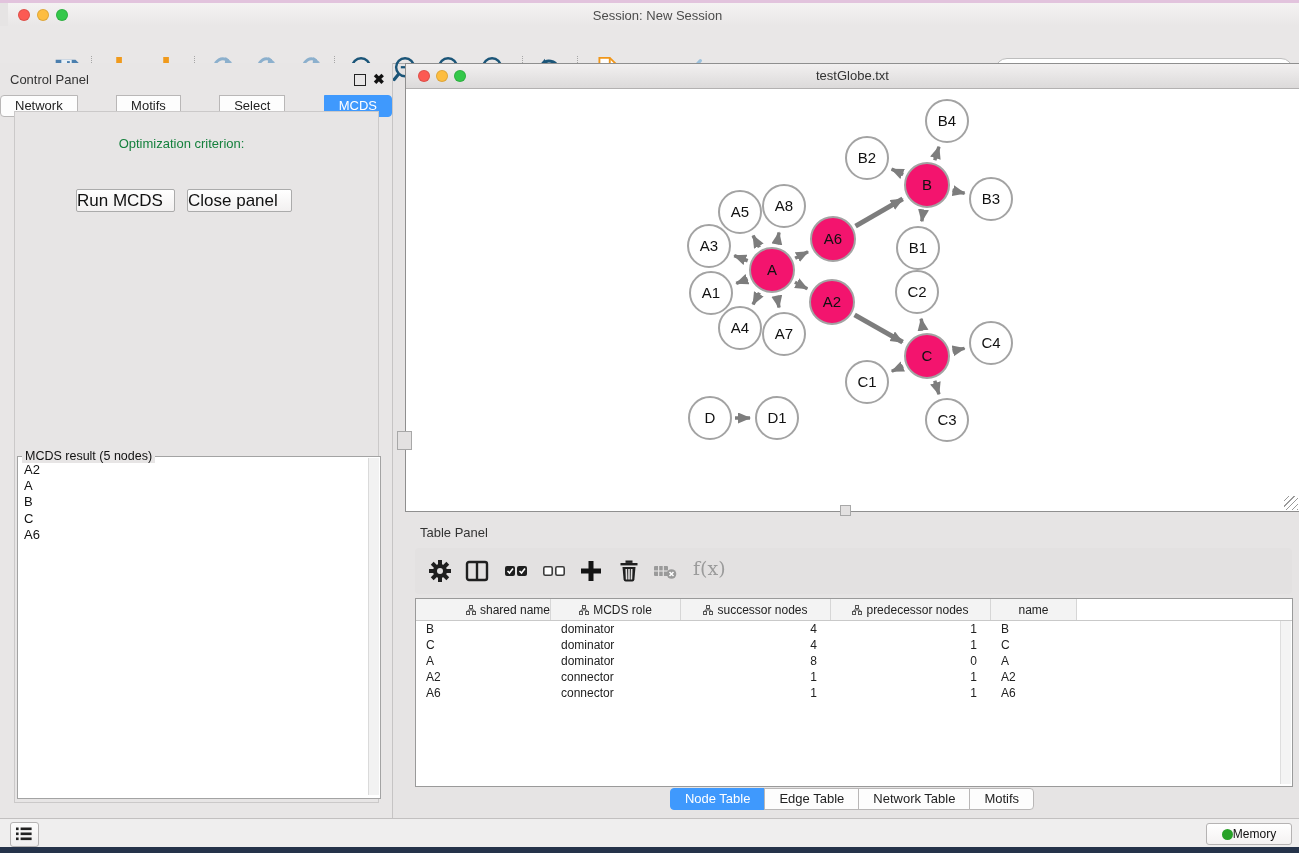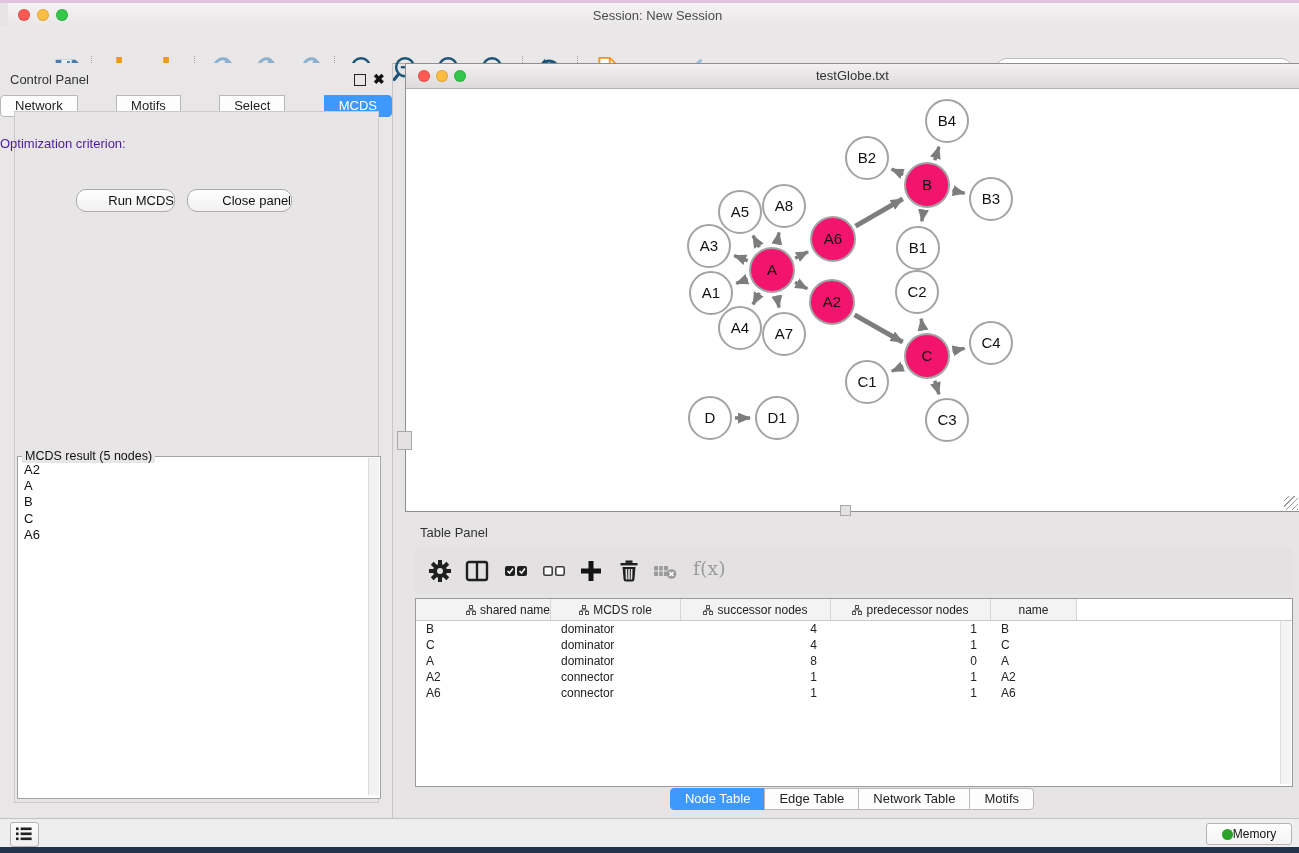--- a/index.html
+++ b/index.html
@@ -28,29 +28,29 @@
   .float-btn{width:10px;height:10px;border:1.6px solid #222}
   .close-btn{font-size:14px;font-weight:bold;color:#111;line-height:10px}
   #cp-tabs{left:0;top:32px;width:392px;display:flex;justify-content:space-between}
   .tab{height:20px;line-height:20px;padding:0 14px;font-size:13px;background:#fdfdfd;
        border:1px solid #b9b7b7;margin-left:-1px;color:#222;text-align:center}
   .tab.first{border-radius:4px 0 0 4px;margin-left:0}
   .tab.last{border-radius:0 4px 4px 0}
   .tab.active{background:#3f99fd;color:#fff;border-color:#3f99fd}
   #cp-content{left:14px;top:48px;width:363px;height:690px;background:#e7e5e5;
               border:1px solid #cbc9c9}
-  #opt-label{left:0;top:73px;width:363px;text-align:left;font-size:13px;color:#4c1d95}
+  #opt-label{left:0;top:73px;width:363px;text-align:center;font-size:13px;color:#15803d}
   #criterion-select{left:28px;top:93px;width:312px;height:21px;background:#fff;
                     border:1px solid #a9a9a9;border-radius:4px}
   #criterion-value{position:absolute;left:8px;top:3px;font-size:13px;color:#111;white-space:nowrap}
   #criterion-stepper{position:absolute;right:0;top:-1px;width:19px;height:21px;border-radius:0 4px 4px 0;
                      background:linear-gradient(#6cb0fc,#3287f7);color:#fff}
   #criterion-stepper span{position:absolute;left:0;width:19px;text-align:center;font-size:7px;line-height:7px}
-  .btn{background:linear-gradient(#ffffff,#f2f0f0);border:1px solid #ababab;border-radius:10px;
-       font-size:13px;color:#111;text-align:right;line-height:21px;height:21px}
+  .btn{background:linear-gradient(#ffffff,#f2f0f0);border:1px solid #ababab;border-radius:2px;
+       font-size:17px;color:#111;text-align:left;line-height:21px;height:21px}
   #run-btn{left:76px;top:126px;width:97px}
   #close-panel-btn{left:187px;top:126px;width:103px}
   #mcds-group{left:17px;top:393px;width:362px;height:341px;border:1px solid #a3a3a3;background:#fff}
   #mcds-legend{position:absolute;left:4px;top:-8px;background:#e7e5e5;padding:0 3px;
                font-size:12.5px;color:#111}
   #mcds-list{position:absolute;left:2px;top:5px;width:346px;height:330px;overflow:hidden}
   .mcds-item{font-size:13px;line-height:16.2px;padding-left:4px;color:#111}
   #mcds-scroll{position:absolute;right:1px;top:1px;width:10px;height:337px;background:#f2f2f2;
                border-left:1px solid #dadada}
   

